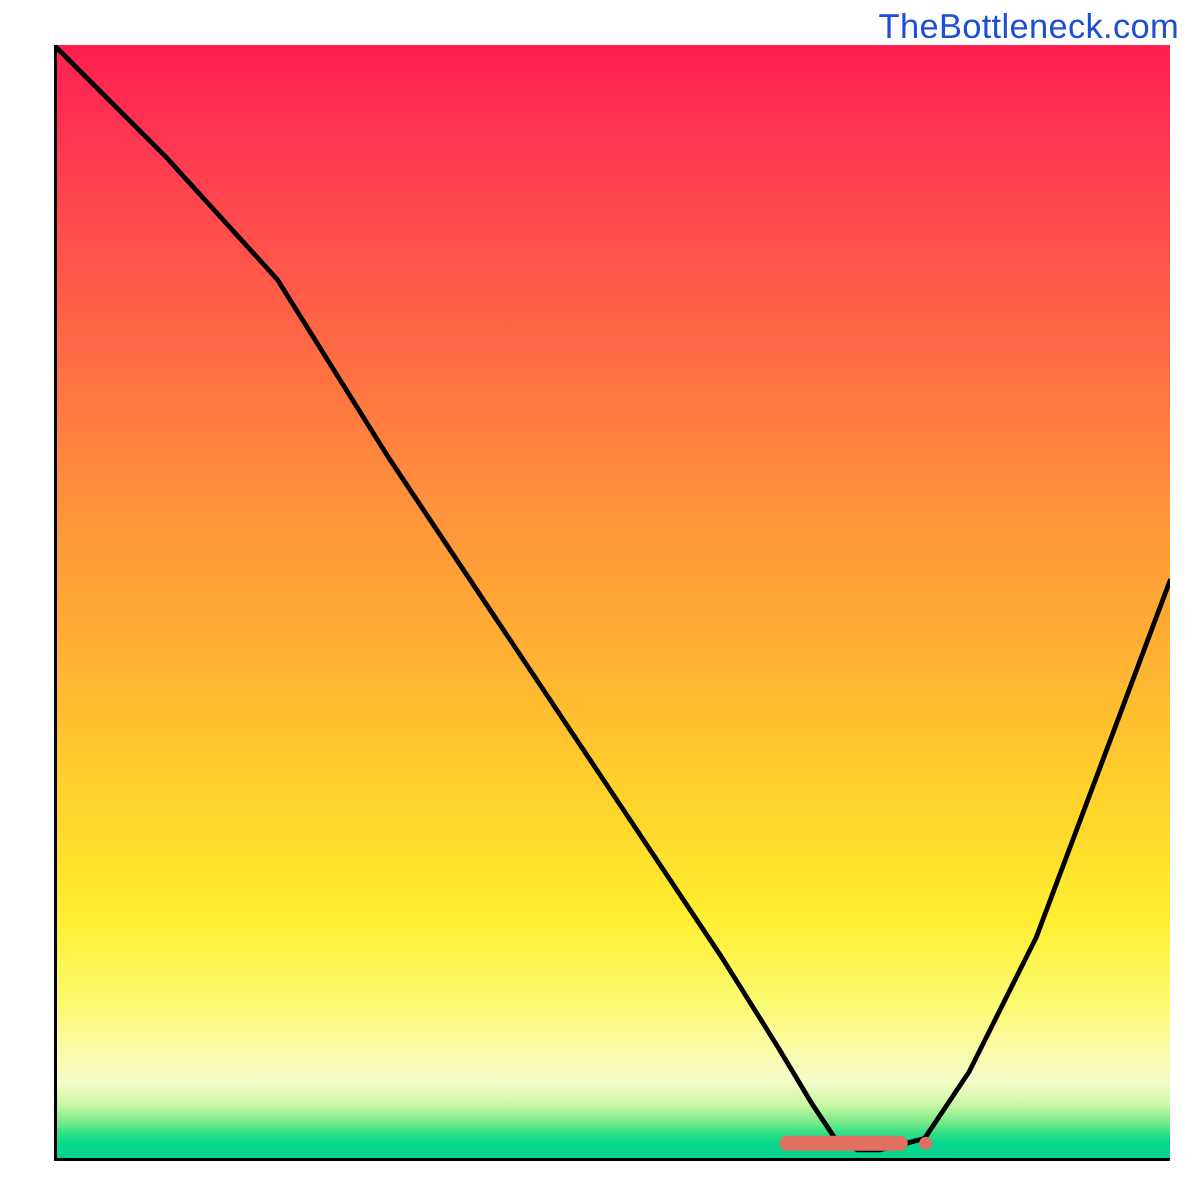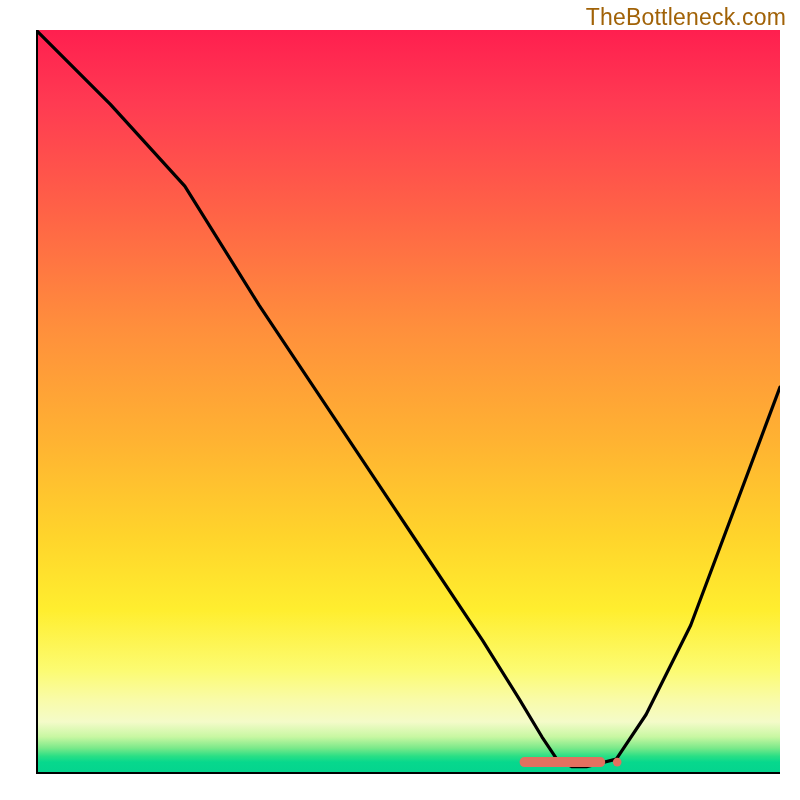--- a/index.html
+++ b/index.html
@@ -13,21 +13,21 @@
   }
   .wrap {
     position: relative;
     width: 800px;
     height: 800px;
   }
   .watermark {
     position: absolute;
     top: 4px;
     right: 14px;
-    color: #a16207;
+    color: #1d4ed8;
     font-size: 23px;
     font-weight: 500;
     letter-spacing: 0.2px;
     z-index: 10;
   }
   .plot-area {
     position: absolute;
     
     left: 36px;
     top: 30px;

